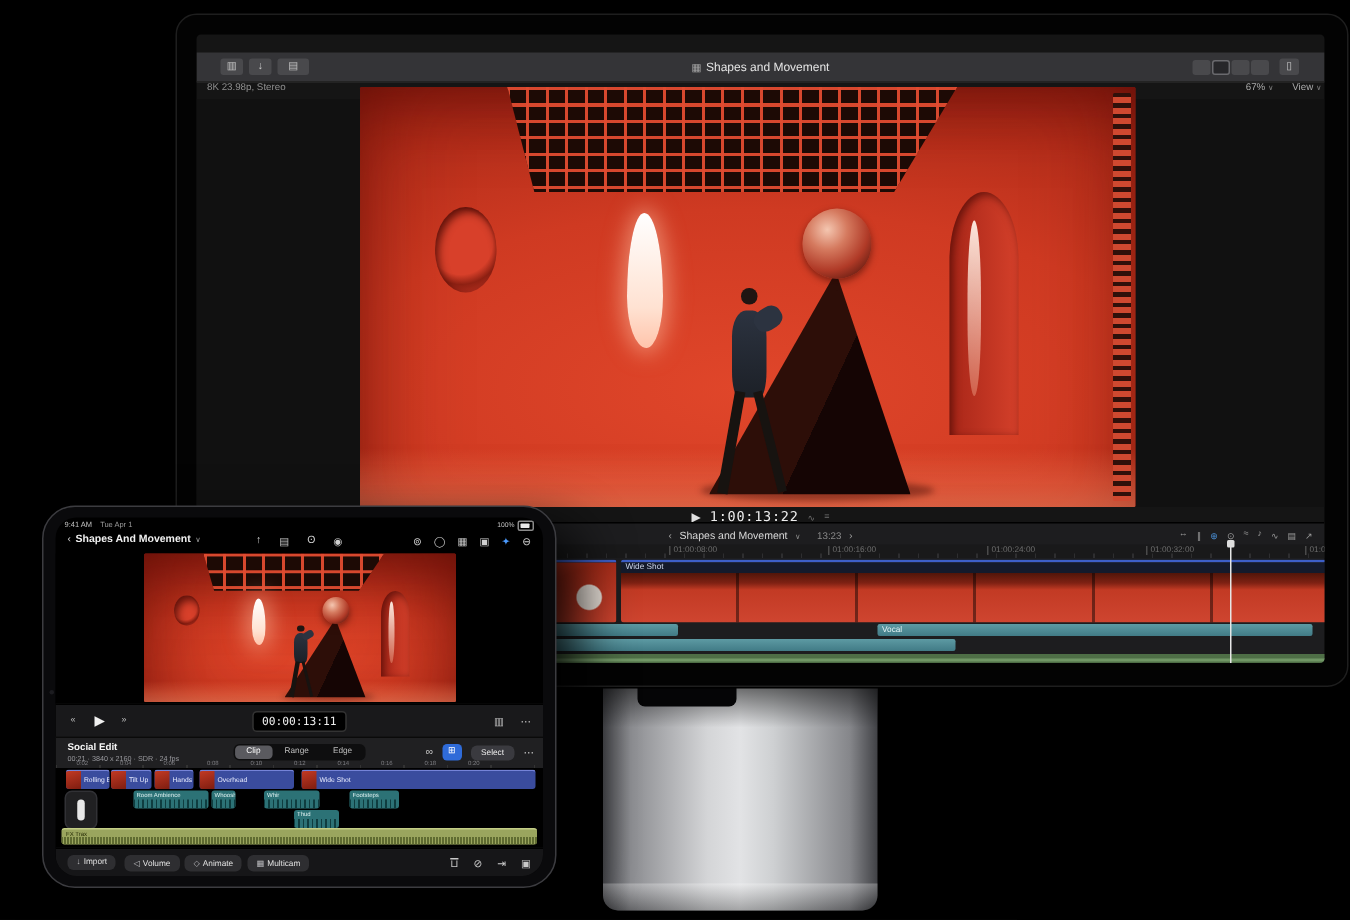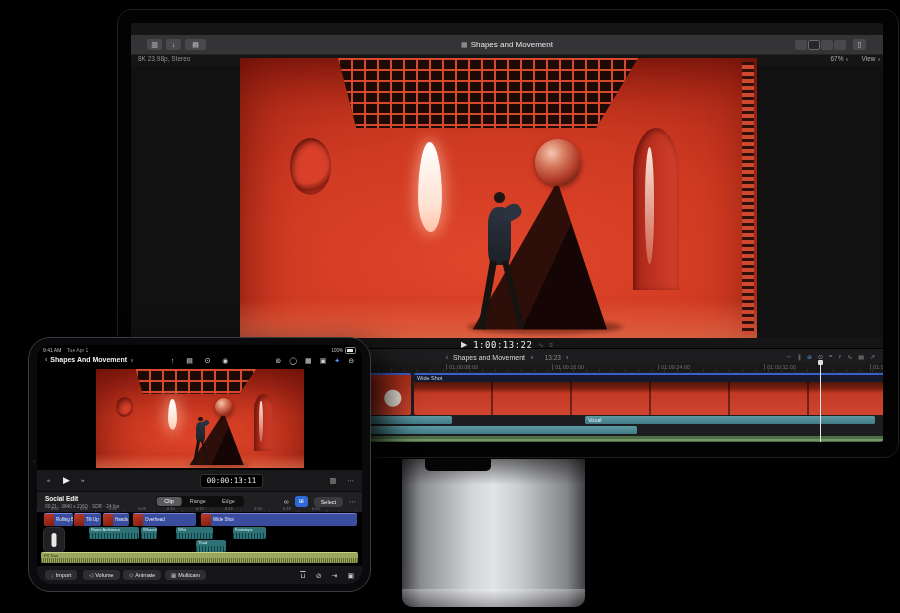--- a/index.html
+++ b/index.html
@@ -114,21 +114,21 @@
   .batt{display:inline-block;width:9px;height:4.5px;border:1px solid #8a8a8a;border-radius:1.5px;vertical-align:middle;
     position:relative;margin-left:2px;}
   .batt i{position:absolute;left:.5px;top:.5px;bottom:.5px;width:6px;background:#e8e8e8;border-radius:.5px;}
   .ip-nav{position:absolute;left:0;right:0;top:10px;height:14px;}
   .ip-nav-left{position:absolute;left:8px;top:1px;display:flex;align-items:center;gap:3px;font-size:7px;color:#f0f0f0;font-weight:bold;}
   .ip-nav-center{position:absolute;left:0;right:0;top:2px;display:flex;justify-content:center;gap:12px;font-size:7px;color:#cfcfcf;}
   .ip-nav-right{position:absolute;right:8px;top:2px;display:flex;gap:8px;font-size:7px;color:#cfcfcf;}
   .ip-viewer{position:absolute;left:0;right:0;top:24px;height:100px;background:#000;}
   .ip-transport{position:absolute;left:0;right:0;top:124px;height:22px;background:#19191b;border-top:1px solid #000;}
   .ip-tc{position:absolute;left:50%;transform:translateX(-50%);top:4px;height:12px;line-height:12px;padding:0 6px;
-    background:#000;border:1px solid #333;border-radius:3px;font-family:"DejaVu Sans Mono",monospace;font-size:7.5px;color:#ededed;margin-left:32px;}
+    background:#000;border:1px solid #333;border-radius:3px;font-family:"DejaVu Sans Mono",monospace;font-size:7.5px;color:#ededed;}
   .ip-info{position:absolute;left:0;right:0;top:146px;height:20px;background:#202022;border-top:1px solid #0a0a0a;}
   .segwrap{position:absolute;left:50%;transform:translateX(-50%);top:4px;display:flex;background:#0e0e0f;
     border-radius:4px;padding:1px;}
   .segwrap .seg{font-size:5.5px;line-height:9px;padding:0 8px;color:#bdbdbd;border-radius:3px;}
   .segwrap .seg.sel{background:#5a5a5f;color:#fff;}
   .ip-info-right{position:absolute;right:6px;top:4px;display:flex;align-items:center;gap:6px;}
   .bluebtn{width:13px;height:11px;background:#2f6bd8;border-radius:3px;color:#fff;font-size:6px;line-height:11px;text-align:center;}
   .selectpill{background:#3a3a3f;border-radius:4px;padding:2px 7px;font-size:5.5px;color:#f0f0f0;}
   .ip-ruler{position:absolute;left:0;right:0;top:161px;height:6px;
     background-image:repeating-linear-gradient(90deg,#333 0 1px,transparent 1px 29px);

